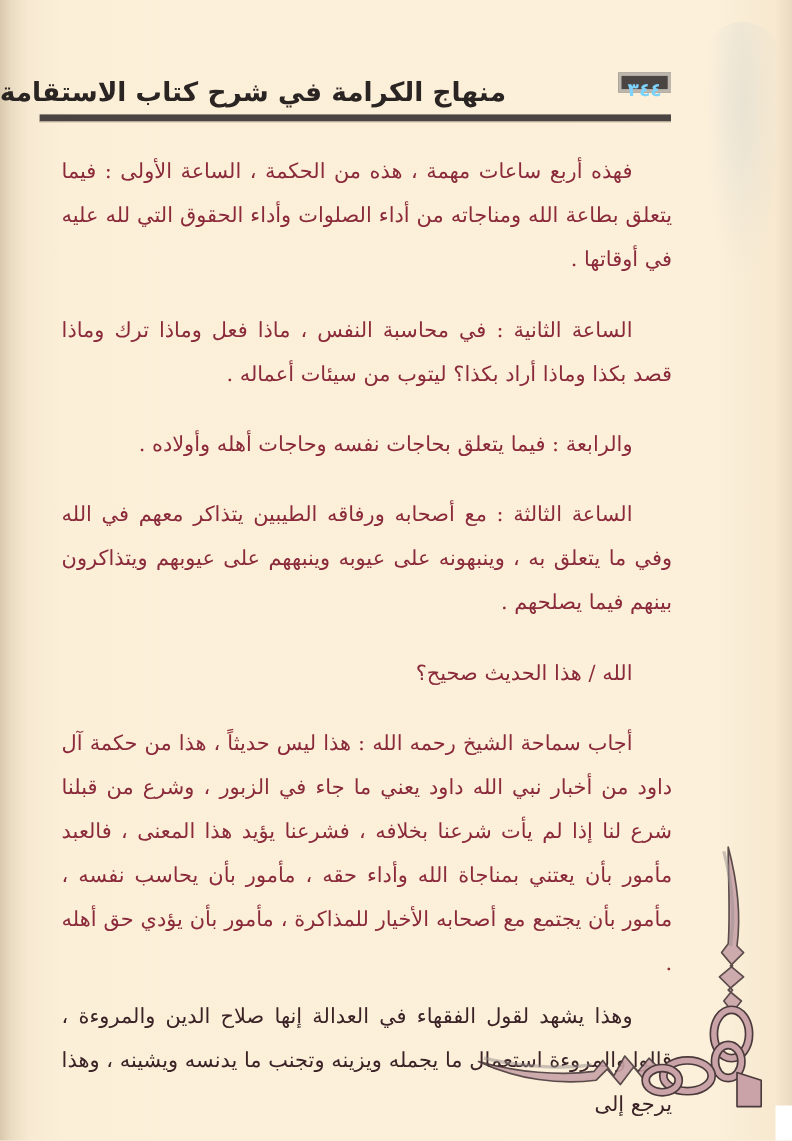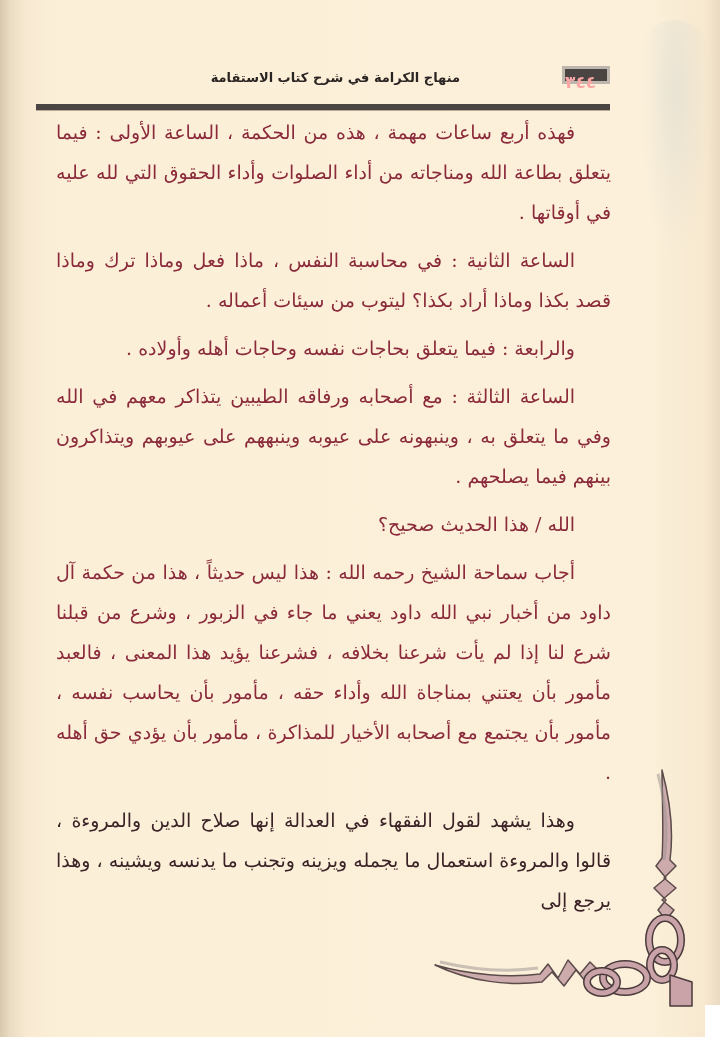--- a/index.html
+++ b/index.html
@@ -41,38 +41,38 @@
     width: 574px;
     height: 32px;
   }
   .header-title {
     position: absolute;
     right: 150px;
     top: 0;
     direction: rtl;
     font-family: "DejaVu Sans", sans-serif;
     font-weight: bold;
-    font-size: 13px;
+    font-size: 24px;
     color: #2a2422;
     white-space: nowrap;
   }
   .page-number {
     position: absolute;
     right: 0;
     top: -4px;
     width: 48px;
     height: 18px;
     background: #4a4442;
     border: 3px solid #bdb6ad;
     box-sizing: border-box;
-    color: #fca5a5;
+    color: #7dd3fc;
     font-family: "DejaVu Sans", sans-serif;
     font-weight: bold;
     font-size: 17px;
-    text-align: left;
+    text-align: center;
     line-height: 26px;
   }
   .header-rule {
     position: absolute;
     left: 36px;
     top: 104px;
     width: 574px;
     height: 6px;
     background: #4a4442;
     border-bottom: 1px solid #b8aa96;
@@ -87,21 +87,21 @@
     font-family: "DejaVu Serif", serif;
     font-size: 19px;
     line-height: 40px;
     color: #3a2226;
   }
   .para {
     margin: 0 0 8px 0;
     text-indent: 36px;
     text-align-last: right;
   }
-  .accent { color: #8a2a3a; }
+  .accent { color: #8a2a3a; margin-top: 24px; }
   .ornament {
     position: absolute;
     left: 430px;
     top: 760px;
     width: 270px;
     height: 250px;
   }
 </style>
 </head>
 <body>

